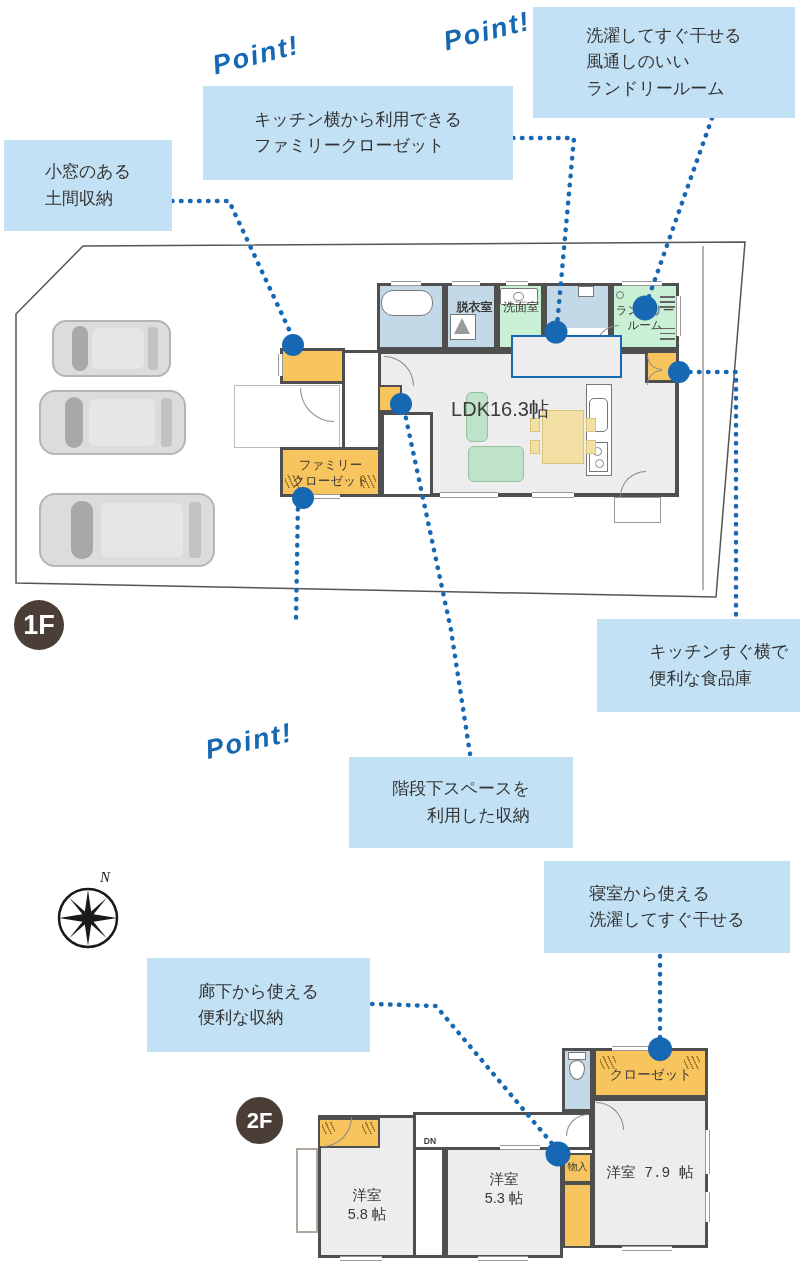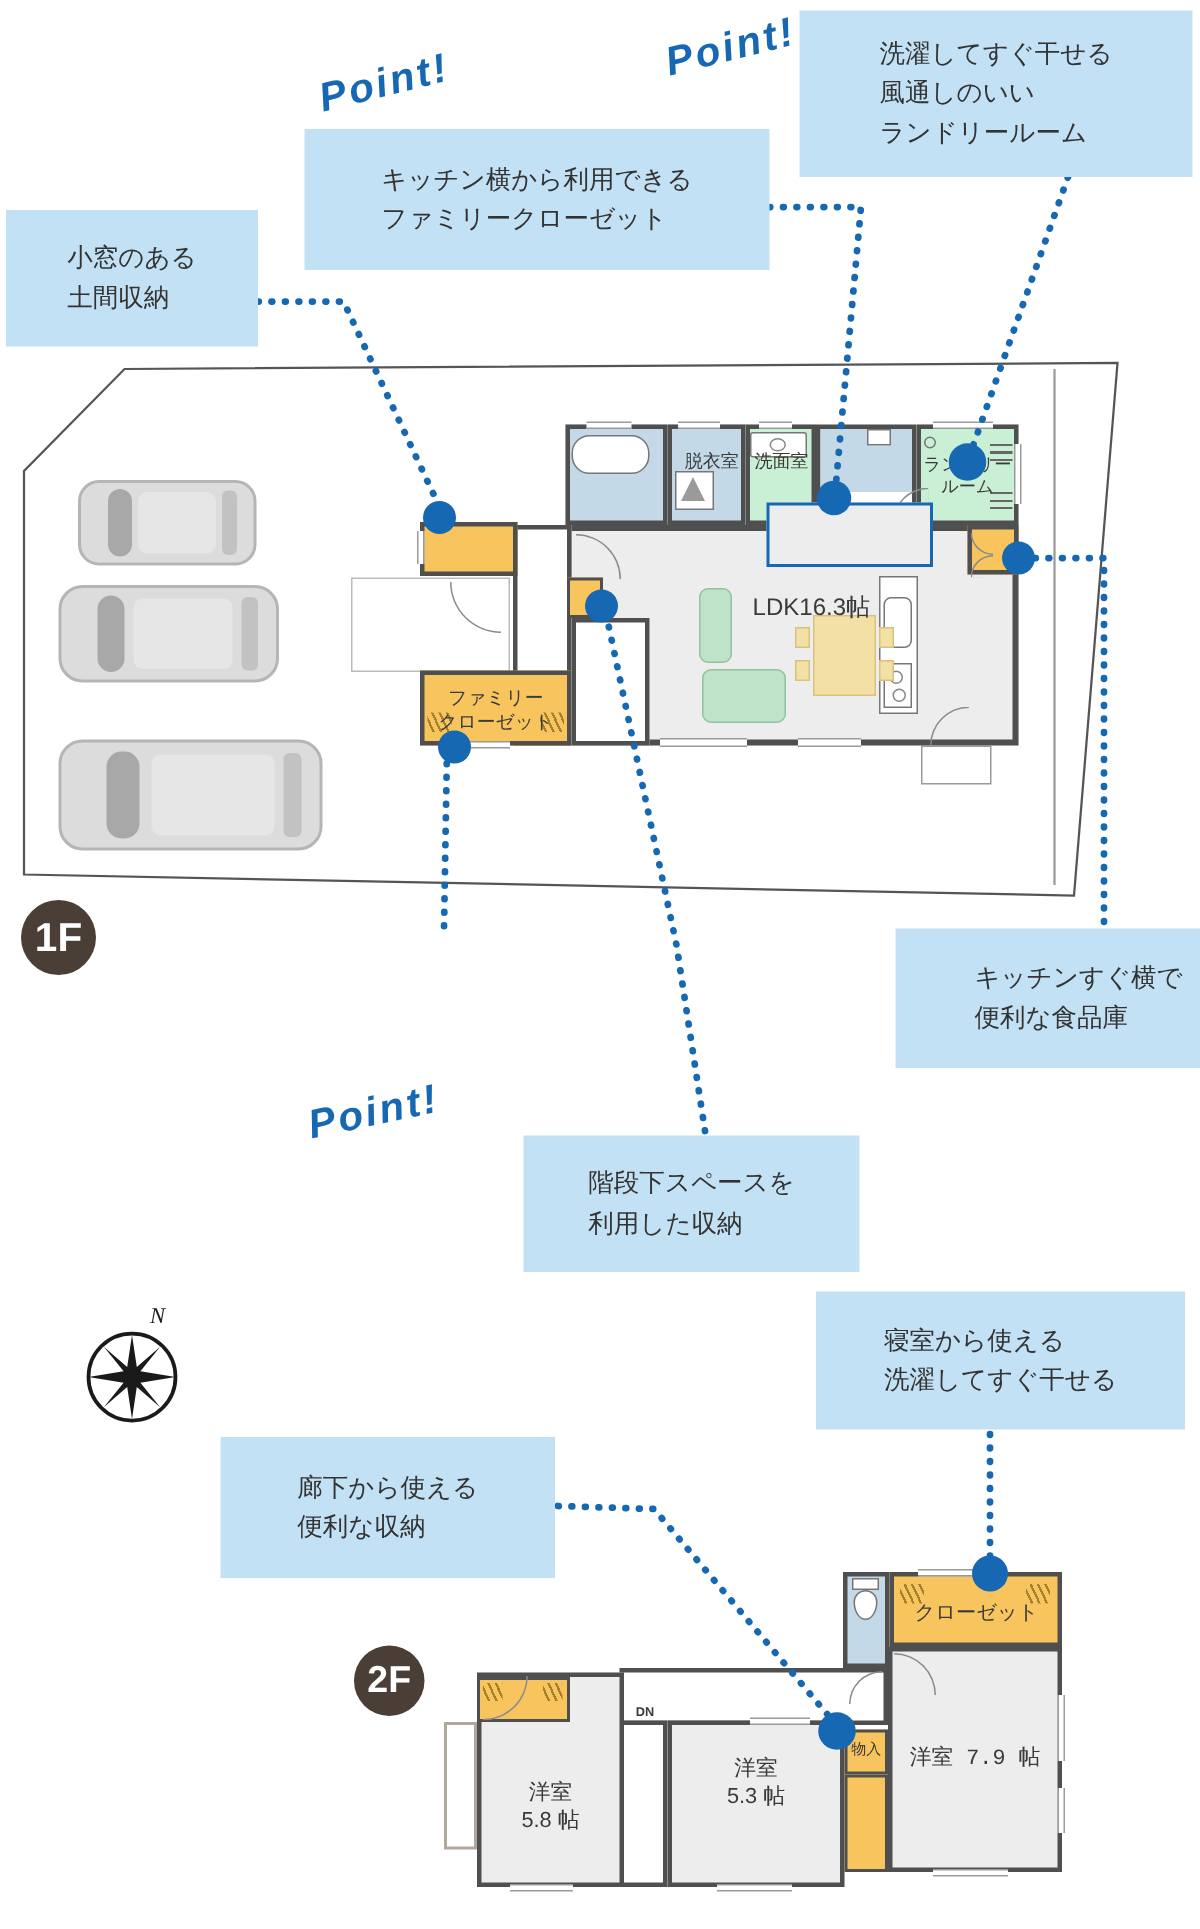--- a/index.html
+++ b/index.html
@@ -110,25 +110,25 @@
 
   <div class="abs arc" style="left:300px;top:388px;width:34px;height:34px;"></div>
   <div class="abs arc" style="left:384px;top:356px;width:30px;height:30px;transform:rotate(180deg);"></div>
   <div class="abs arc" style="left:595px;top:325px;width:24px;height:24px;transform:rotate(90deg);"></div>
   <div class="abs arc" style="left:620px;top:471px;width:26px;height:26px;transform:rotate(90deg);"></div>
   <div class="abs arc" style="left:647px;top:355px;width:15px;height:15px;"></div>
   <div class="abs arc" style="left:647px;top:370px;width:15px;height:15px;transform:rotate(90deg);"></div>
 
   <div class="abs" style="left:511px;top:335px;width:111px;height:43px;border:2.5px solid #1768b2;background:#ededed;z-index:9;"></div>
 
-  <div class="abs rlabel" style="left:443px;top:300px;width:63px;font-size:12px;">脱衣室</div>
+  <div class="abs rlabel" style="left:443px;top:300px;width:63px;font-size:12px;font-weight:bold;">脱衣室</div>
   <div class="abs rlabel" style="left:495px;top:300px;width:52px;font-size:12px;">洗面室</div>
   <div class="abs rlabel" style="left:609px;top:303px;width:72px;font-size:11.5px;">ランドリー
 ルーム</div>
-  <div class="abs rlabel" style="left:420px;top:396px;width:160px;font-size:16px;text-align:right;">LDK16.3帖</div>
+  <div class="abs rlabel" style="left:420px;top:396px;width:160px;font-size:20px;text-align:center;">LDK16.3帖</div>
   <div class="abs rlabel" style="left:282px;top:457px;width:97px;font-size:12.5px;">ファミリー
 クローゼット</div>
 
   <div class="abs room" style="left:413px;top:1112px;width:179px;height:38px;background:#fff;"></div>
   <div class="abs room" style="left:562px;top:1048px;width:31px;height:64px;background:#c3d9e8;"></div>
   <div class="abs room" style="left:593px;top:1048px;width:115px;height:50px;background:#f8c45e;"></div>
   <div class="abs room" style="left:592px;top:1098px;width:116px;height:150px;background:#ededed;"></div>
   <div class="abs room" style="left:445px;top:1147px;width:118px;height:111px;background:#ededed;"></div>
   <div class="abs room treads" style="left:413px;top:1147px;width:32px;height:111px;background:#fff;"></div>
   <div class="abs room" style="left:318px;top:1115px;width:98px;height:143px;background:#ededed;"></div>
@@ -186,35 +186,35 @@
     </g>
   </svg>
 
   <div class="abs callout" style="left:4px;top:140px;width:168px;height:91px;">小窓のある
 土間収納</div>
   <div class="abs callout" style="left:203px;top:86px;width:310px;height:94px;">キッチン横から利用できる
 ファミリークローゼット</div>
   <div class="abs callout" style="left:533px;top:7px;width:262px;height:111px;">洗濯してすぐ干せる
 風通しのいい
 ランドリールーム</div>
-  <div class="abs callout" style="left:349px;top:757px;width:224px;height:91px;">階段下スペースを
+  <div class="abs callout" style="left:349px;top:757px;width:224px;height:91px;text-align:right;">階段下スペースを
 利用した収納</div>
   <div class="abs callout" style="left:597px;top:619px;width:244px;height:93px;">キッチンすぐ横で
 便利な食品庫</div>
   <div class="abs callout" style="left:544px;top:861px;width:246px;height:92px;">寝室から使える
 洗濯してすぐ干せる</div>
   <div class="abs callout" style="left:147px;top:958px;width:223px;height:94px;">廊下から使える
 便利な収納</div>
 
   <div class="abs point" style="left:212px;top:40px;transform:rotate(-14deg);">Point!</div>
   <div class="abs point" style="left:443px;top:16px;transform:rotate(-14deg);">Point!</div>
   <div class="abs point" style="left:205px;top:726px;transform:rotate(-12deg);">Point!</div>
 
   <div class="abs badge" style="left:14px;top:600px;width:50px;height:50px;font-size:27px;">1F</div>
-  <div class="abs badge" style="left:236px;top:1097px;width:47px;height:47px;font-size:25px;">2F</div>
+  <div class="abs badge" style="left:236px;top:1097px;width:47px;height:47px;font-size:22px;">2F</div>
 
   <svg class="abs" style="left:52px;top:868px;z-index:20;" width="80" height="88" viewBox="0 0 80 88">
     <circle cx="36" cy="50" r="29" fill="#fff" stroke="#1a1a1a" stroke-width="2.5"></circle>
     <polygon fill="#1a1a1a" points="36,22 39.2,43.4 54.8,29.8 41.6,46.2 65,50 41.6,53.8 54.8,70.2 39.2,56.6 36,78 32.8,56.6 17.2,70.2 30.4,53.8 7,50 30.4,46.2 17.2,29.8 32.8,43.4"></polygon>
     <text x="48" y="14" font-size="15" font-style="italic" fill="#1a1a1a" font-family="Liberation Serif, serif">N</text>
   </svg>
 
 </div>
 
 </body></html>

